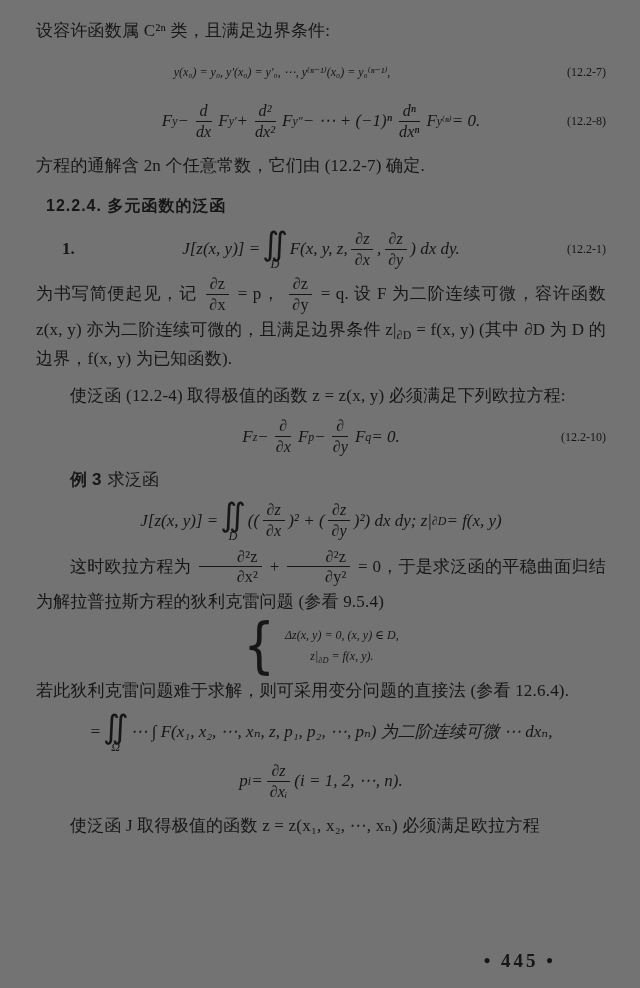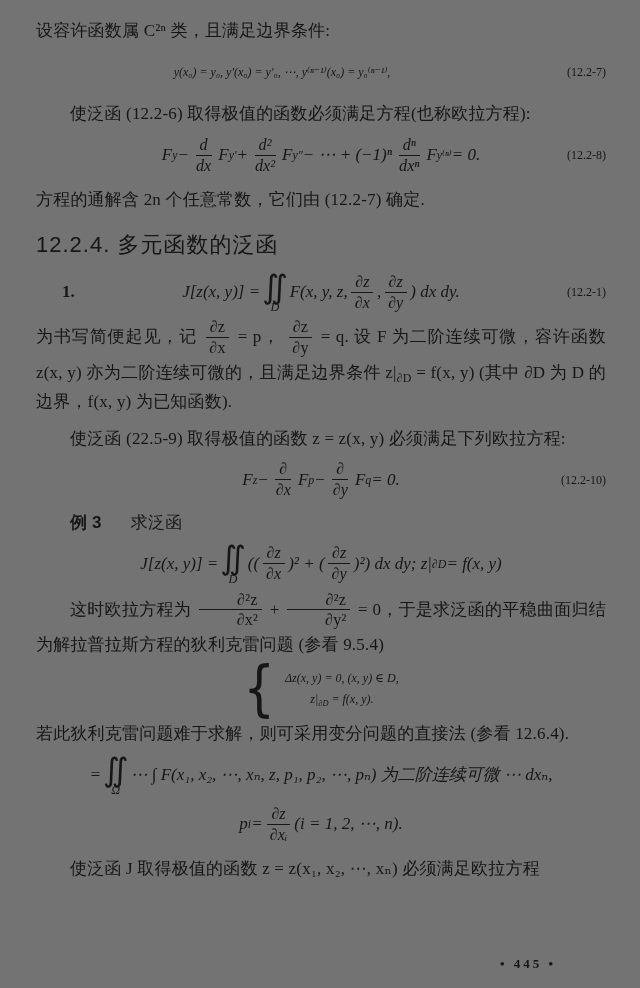--- a/index.html
+++ b/index.html
@@ -18,24 +18,24 @@
     margin:0;
     font-size:17px;
     line-height:29px;
     text-align:justify;
     letter-spacing:0.2px;
   }
   .indent{text-indent:2em;}
   .gap-sm{margin-top:8px;}
   .gap-md{margin-top:6px;}
   .section{
-    margin:16px 0 10px 0;
+    margin:16px 0 10px 10px;
     font-family:"Liberation Sans","DejaVu Sans",sans-serif;
-    font-size:22px;
-    font-weight:400;
+    font-size:16px;
+    font-weight:700;
     letter-spacing:1px;
   }
   .disp{
     position:relative;
     display:flex;
     justify-content:center;
     align-items:center;
     margin:5px 0;
     min-height:44px;
   }
@@ -59,47 +59,46 @@
   .frac .num{border-bottom:1.4px solid currentColor;padding:0 4px 1px 4px;}
   .frac .den{padding:1px 4px 0 4px;}
   .para .frac{transform:translateY(-1px);}
   .bigop{
     display:inline-flex;flex-direction:column;align-items:center;
     vertical-align:middle;margin:0 2px;line-height:1;
   }
   .bigop .glyph{font-size:1.9em;line-height:1;font-family:"DejaVu Sans",sans-serif;font-style:italic;}
   .bigop .under{font-size:0.72em;margin-top:-2px;font-style:italic;}
   .bold{font-weight:700;font-family:"Liberation Sans","DejaVu Sans",sans-serif;}
-  .exsp{margin-left:29px;}
+  .exsp{margin-left:6px;}
   .sysrow{display:flex;align-items:center;}
   .brace{
     font-size:50px;font-weight:400;line-height:1;
     transform:scaleY(1.2);margin-right:10px;
     font-family:"DejaVu Sans",sans-serif;font-style:normal;
   }
   .pageno{
     position:absolute;right:84px;bottom:16px;
-    font-size:13px;letter-spacing:3px;font-weight:700;
+    font-size:19px;letter-spacing:3px;font-weight:700;
   }
 </style>
 </head>
 <body>
 
 <div class="page">
 
   <p class="para">设容许函数属 C²ⁿ 类，且满足边界条件:</p>
 
   <div class="disp" style="padding-right:78px;">
     <div class="col math">
       <div class="eqline">y(x₀) = y₀,  y′(x₀) = y′₀,  ⋯,  y⁽ⁿ⁻¹⁾(x₀) = y₀⁽ⁿ⁻¹⁾,</div>
     </div>
     <span class="eqnum">(12.2-7)</span>
   </div>
 
-  <p class="para indent">使泛函 (12.2-6) 取得极值的函数必须满足方程(也称欧拉方程):</p>
 
   <div class="disp">
     <div class="math">
         <span>F</span>
         <sub>y</sub>
         <span> − </span>
         <span class="frac">
           <span class="num">d</span>
           <span class="den">dx</span>
         </span>
@@ -152,21 +151,21 @@
   </div>
 
   <p class="para"><span>为书写简便起见，记 </span><span class="frac">
         <span class="num">∂z</span>
         <span class="den">∂x</span>
       </span><span> = p， </span><span class="frac">
         <span class="num">∂z</span>
         <span class="den">∂y</span>
       </span><span> = q.  设 F 为二阶连续可微，容许函数 z(x, y) 亦为二阶连续可微的，且满足边界条件 z|</span><sub>∂D</sub><span> = f(x, y) (其中 ∂D 为 D 的边界，f(x, y) 为已知函数).</span></p>
 
-  <p class="para indent gap-sm">使泛函 (22.5-9) 取得极值的函数 z = z(x, y) 必须满足下列欧拉方程:</p>
+  <p class="para indent gap-sm">使泛函 (12.2-4) 取得极值的函数 z = z(x, y) 必须满足下列欧拉方程:</p>
 
   <div class="disp">
     <div class="math">
         <span>F</span>
         <sub>z</sub>
         <span> − </span>
         <span class="frac">
           <span class="num">∂</span>
           <span class="den">∂x</span>
         </span>

